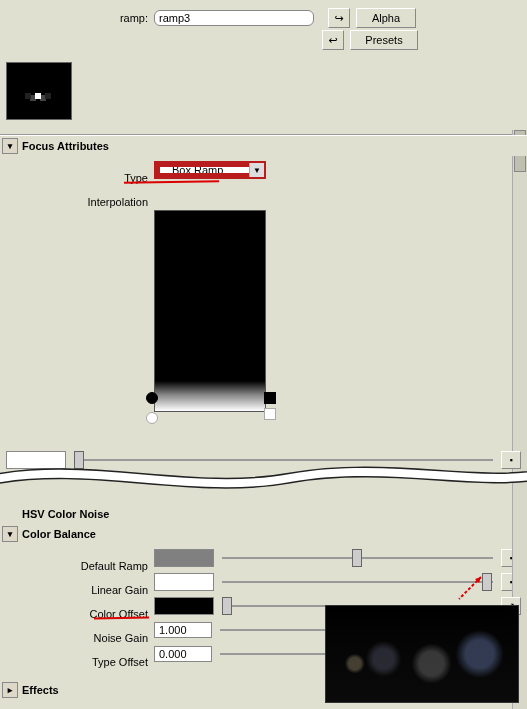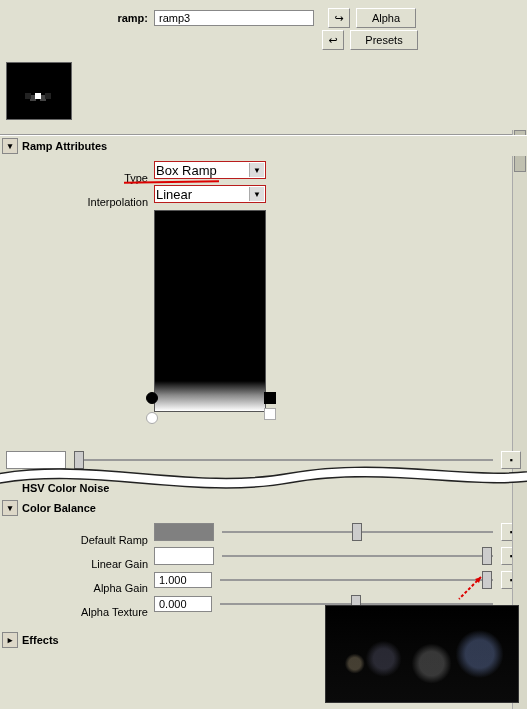--- a/index.html
+++ b/index.html
@@ -19,21 +19,21 @@
   .row {
     display: flex;
     align-items: center;
     margin-bottom: 2px;
   }
   .label {
     text-align: right;
     padding-right: 6px;
     color: #000;
   }
-  .label-ramp { width: 142px; font-weight: bold; }
+  .label-ramp { width: 142px; }
   .text-input {
     border: 1px solid #888;
     background: #fff;
     height: 16px;
     font-size: 11px;
     padding: 0 4px;
     box-sizing: border-box;
   }
   .iconbtn {
     width: 22px;
@@ -112,24 +112,24 @@
   }
   .body-row {
     display: flex;
     align-items: center;
     margin-bottom: 4px;
     height: 20px;
   }
   .body-label { width: 142px; text-align: right; padding-right: 6px; margin-top: 16px; }
   .select {
     height: 18px;
-    border: 1px solid #b91c1c;
+    border: 6px solid #b91c1c;
     background: #fff;
-    font-size: 13px;
-    padding: 0 18px 0 1px;
+    font-size: 11px;
+    padding: 0 18px 0 12px;
     appearance: none;
     position: relative;
     box-sizing: border-box;
   }
   .select-wrap {
     position: relative;
     display: inline-block;
   }
   .select-wrap::after {
     content: "▼";
@@ -261,21 +261,21 @@
     height: 30px;
     pointer-events: none;
   }
 </style>
 </head>
 <body>
 
 <div class="top-section">
   <div class="row">
     <div class="label label-ramp">ramp:</div>
-    <input class="text-input" style="width: 160px;" value="ramp3">
+    <input class="text-input" style="width: 160px; border-radius: 6px;" value="ramp3">
     <div style="width:14px"></div>
     <button class="iconbtn">↪</button>
     <div style="width:6px"></div>
     <button class="btn" style="width:60px">Alpha</button>
   </div>
   <div class="row">
     <div style="width:316px"></div>
     <button class="iconbtn">↩</button>
     <div style="width:6px"></div>
     <button class="btn" style="width:68px">Presets</button>
@@ -288,35 +288,32 @@
 
 <div class="hr-line"></div>
 
 <div class="scrollbar">
   <div class="scroll-thumb"></div>
 </div>
 
 <div class="scroll-area">
   <div class="section-header">
     <span class="toggle">▾</span>
-    <span>Ramp Attributes</span>
+    <span>Focus Attributes</span>
   </div>
   <div class="section-body">
     <div class="body-row" style="position:relative">
       <div class="body-label">Type</div>
       <span class="select-wrap">
         <input class="select" style="width: 112px;" value="Box Ramp">
       </span>
       <div class="red-underline" style="left:118px; top:18px; width:95px"></div>
     </div>
     <div class="body-row">
       <div class="body-label">Interpolation</div>
-      <span class="select-wrap">
-        <input class="select" style="width: 112px;" value="Linear">
-      </span>
     </div>
 
     <div class="ramp-preview"></div>
     <div class="ramp-handles">
       <div>
         <div class="circle-black"></div>
         <div class="circle-white"></div>
       </div>
       <div style="margin-top:0px">
         <div class="sq-black"></div>
@@ -335,21 +332,21 @@
     </div>
   </div>
 </div>
 
 <svg class="torn-curve" style="top:456px" viewBox="0 0 550 36" preserveAspectRatio="none">
   <path d="M0,20 C100,0 200,36 300,18 C400,0 500,30 560,12" stroke="#222" stroke-width="3" fill="none"></path>
   <path d="M0,28 C100,8 200,44 300,26 C400,8 500,38 560,20" stroke="#222" stroke-width="3" fill="none"></path>
   <path d="M0,20 C100,0 200,36 300,18 C400,0 500,30 560,12 L560,20 C500,38 400,8 300,26 C200,44 100,8 0,28 Z" fill="#fff"></path>
 </svg>
 
-<div class="section-header" style="">
+<div class="section-header" style="margin-top:26px">
   <span class="toggle" style="visibility:hidden">▾</span>
   <span>HSV Color Noise</span>
 </div>
 
 <div class="section-header">
   <span class="toggle">▾</span>
   <span>Color Balance</span>
 </div>
 <div class="section-body">
   <div class="body-row">
@@ -361,30 +358,39 @@
     <button class="map-btn">▪</button>
   </div>
   <div class="body-row">
     <div class="body-label">Linear Gain</div>
     <div class="swatch" style="background:#fff"></div>
     <div class="slider-track">
         <div class="slider-thumb" style="left:96%"></div>
       </div>
     <button class="map-btn">▪</button>
   </div>
+  <div class="body-row" style="position:relative">
+    <div class="body-label">Color Offset</div>
+    <div class="swatch" style="background:#000"></div>
+    <div class="slider-track">
+        <div class="slider-thumb" style="left:0%"></div>
+      </div>
+    <button class="map-btn">↗</button>
+    <div class="red-underline" style="left:88px; top:18px; width:55px"></div>
+  </div>
   <div class="body-row">
-    <div class="body-label">Alpha Gain</div>
+    <div class="body-label">Noise Gain</div>
     <input class="num-input" value="1.000" style="">
     <div class="slider-track">
         <div class="slider-thumb" style="left:96%"></div>
       </div>
     <button class="map-btn">▪</button>
   </div>
   <div class="body-row">
-    <div class="body-label">Alpha Texture</div>
+    <div class="body-label">Type Offset</div>
     <input class="num-input" value="0.000" style="">
     <div class="slider-track">
         <div class="slider-thumb" style="left:48%"></div>
       </div>
     <button class="map-btn" style="visibility:hidden"></button>
   </div>
 </div>
 
 <div class="section-header" style="margin-top:8px">
   <span class="toggle">▸</span>

